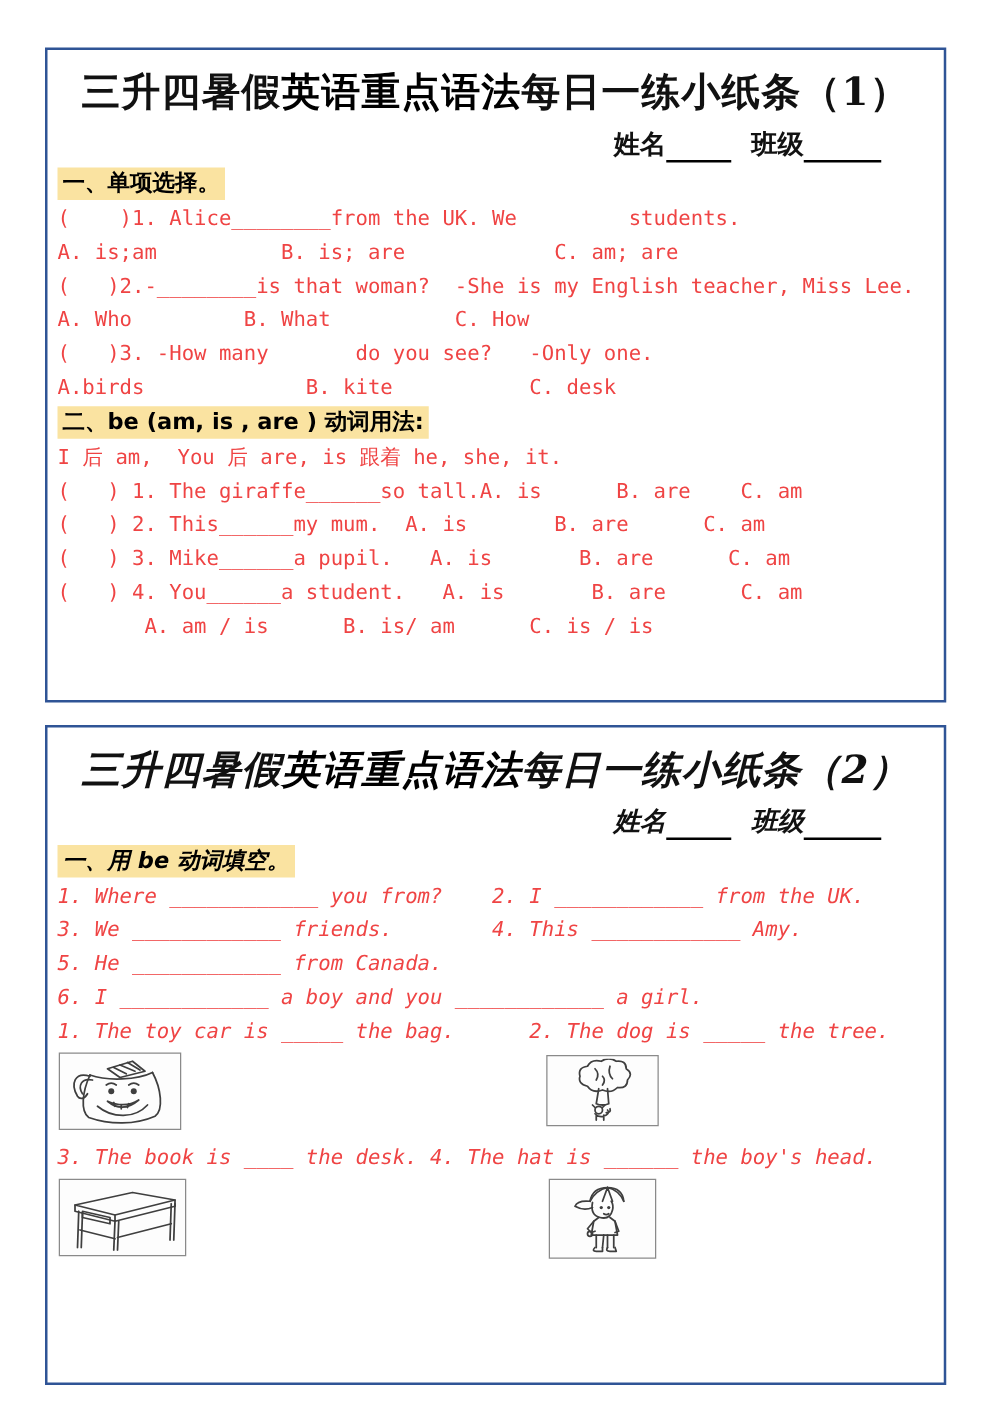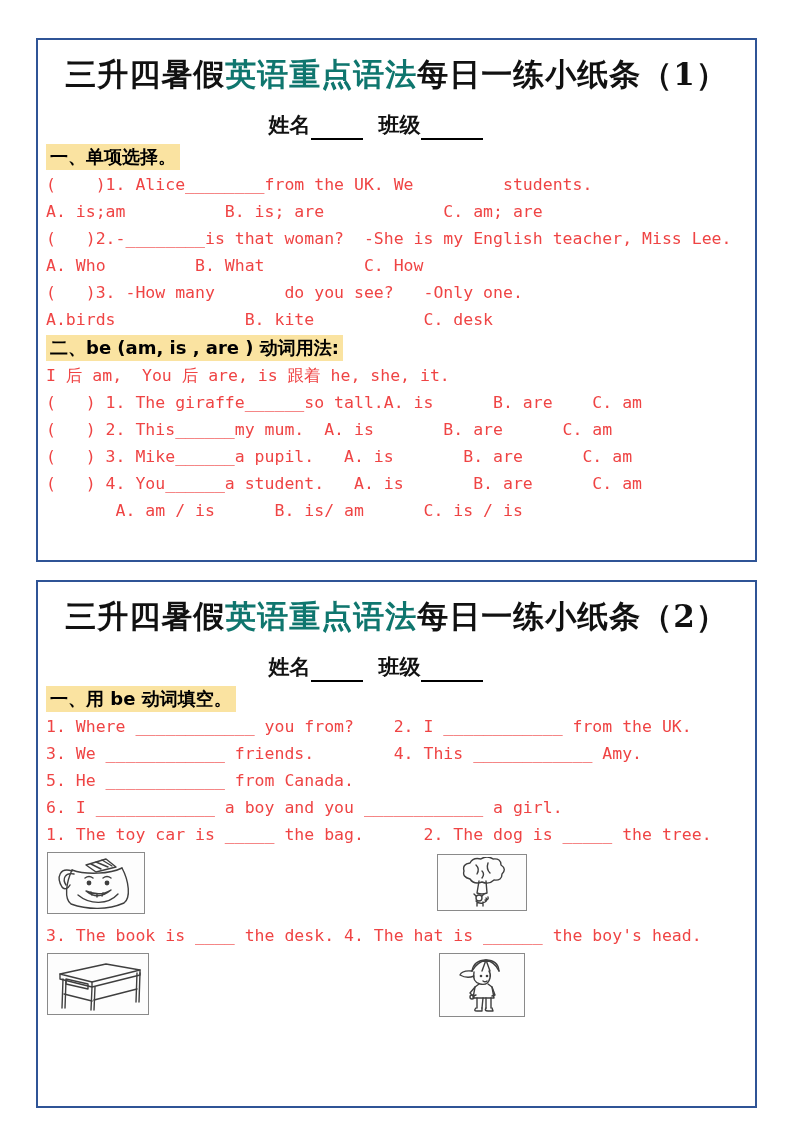--- a/index.html
+++ b/index.html
@@ -7,33 +7,33 @@
     width:793px; height:1122px; background:#ffffff; position:relative;
     font-family:"DejaVu Sans Mono","Liberation Mono",monospace;
     color:#111;
   }
   .panel {
     position:absolute; left:36px; width:721px; box-sizing:border-box;
     border:2px solid #2f5496; background:#fff; padding:4px 8px 0 8px;
     overflow:hidden;
   }
   #panel1 { top:38px;  height:524px; }
-  #panel2 { top:580px; height:528px; }
+  #panel2 { top:580px; height:528px;font-style:italic; }
 
   .title {
     font-family:"DejaVu Serif","Liberation Serif",serif;
     font-weight:bold; font-size:31px; letter-spacing:1px;
     text-align:center; white-space:nowrap; margin-top:8px; line-height:44px;
   }
-  .title .red { color:#0f766e; }
+  .title .red { color:#000000; }
 
   .nameline {
     font-family:"DejaVu Serif","Liberation Serif",serif;
-    font-weight:bold; font-size:21px; text-align:center;
-    padding-right:42px; margin-top:14px; height:32px; line-height:30px;
+    font-weight:bold; font-size:21px; text-align:right;
+    padding-right:42px; margin-top:4px; height:32px; line-height:30px;
   }
   .blank { display:inline-block; border-bottom:2px solid #000; height:22px; vertical-align:bottom; }
   .blank.b-name  { width:52px; margin-right:16px; }
   .blank.b-class { width:62px; }
 
   .sec {
     display:inline-block; background:#fae3a1; color:#000;
     font-size:18px; font-weight:bold; line-height:24px;
     padding:1px 4px; margin:2px 0 1px 0;
     font-family:"DejaVu Sans","Liberation Sans",sans-serif;

